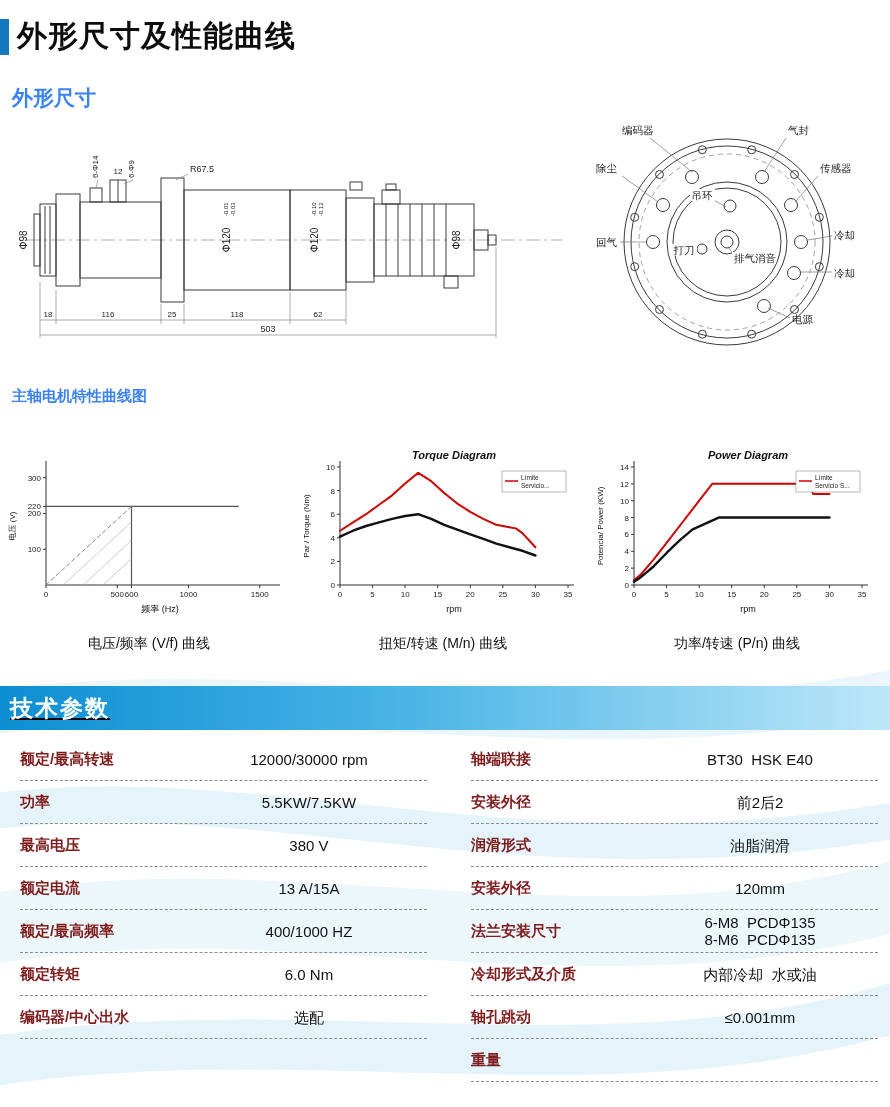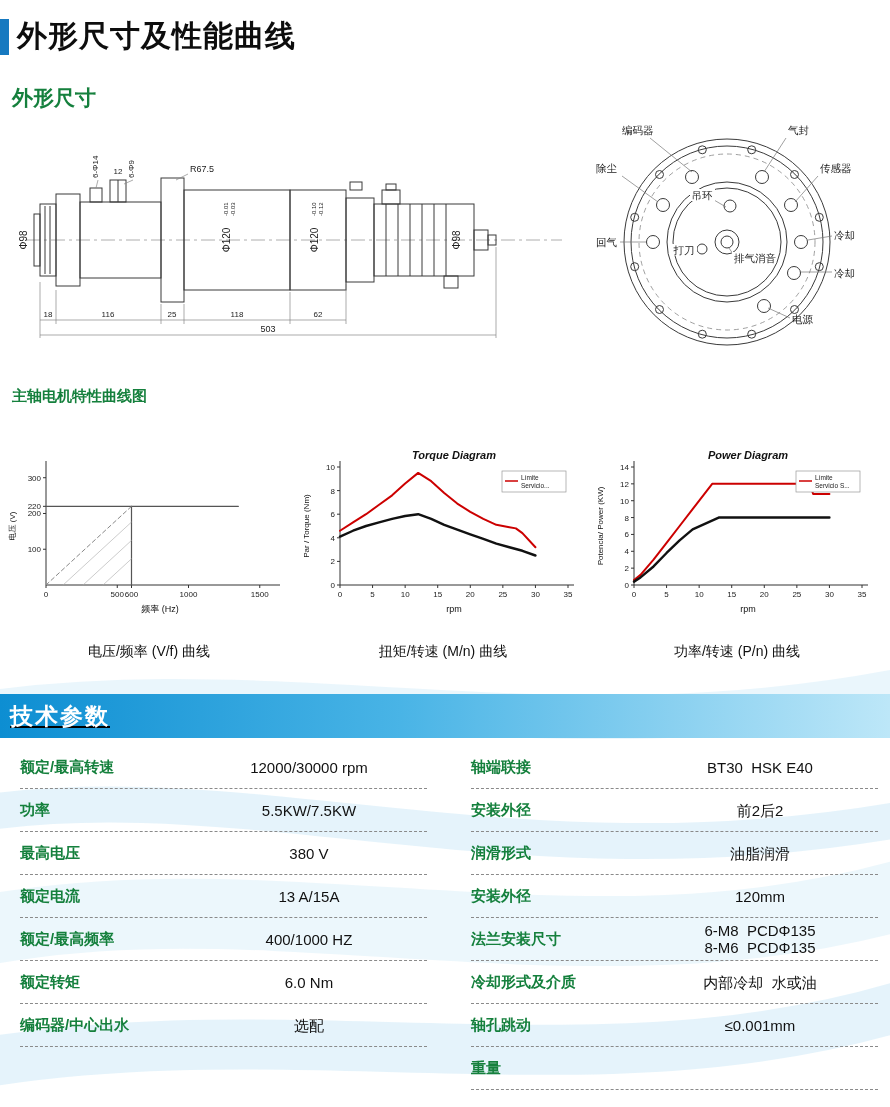--- a/index.html
+++ b/index.html
@@ -5,51 +5,51 @@
   * { margin:0; padding:0; box-sizing:border-box; }
   body { font-family:"Liberation Sans", sans-serif; background:#ffffff; }
   .page { position:relative; width:890px; height:1107px; background:#fff; overflow:hidden; }
   .bg-waves { position:absolute; left:0; top:640px; z-index:0; }
   .content { position:relative; z-index:1; padding-top:16px; }
 
   .main-title { display:flex; align-items:center; }
   .accent-bar { width:9px; height:36px; background:#1679c0; margin-right:8px; }
   .main-title h1 { font-size:30px; font-weight:bold; color:#0d0d0d; letter-spacing:1px;text-align:right; }
 
-  .sec-heading { font-size:21px; font-weight:bold; color:#15803d; margin:28px 0 0 12px; line-height:25px; }
+  .sec-heading { font-size:21px; font-weight:bold; color:#3b82f6; margin:28px 0 0 12px; line-height:25px; }
   .sec-heading.curves { font-size:15px; margin-top:24px; line-height:23px; }
 
   .drawing-row { display:flex; gap:18px; margin-top:10px; padding:0 14px; align-items:flex-start; }
 
   svg text { font-family:"Liberation Sans", sans-serif; }
   .tech { stroke:#3a3a3a; stroke-width:1; fill:none; }
   .cl { stroke:#999; stroke-width:0.8; stroke-dasharray:14 4 3 4; }
   .dim { stroke:#888; stroke-width:0.7; fill:none; }
   .bc { stroke:#888; stroke-width:0.8; stroke-dasharray:5 4; fill:none; }
   .ld { stroke:#777; stroke-width:0.7; fill:none; }
   .dt6 { font-size:6px; fill:#222; }
   .dt8 { font-size:8px; fill:#222; }
   .dt9 { font-size:9px; fill:#222; }
   .dt10 { font-size:10px; fill:#222; }
   .lbl { font-size:10.5px; fill:#1a1a1a; }
   .wbg { fill:#ffffff; }
 
   .charts-row { display:flex; gap:8px; margin-top:40px; padding:0 6px; }
   .chart-block { width:286px; }
-  .chart-caption { text-align:center; font-size:14px; color:#111; margin-top:24px; line-height:17px; }
+  .chart-caption { text-align:center; font-size:14px; color:#111; margin-top:16px; line-height:17px; }
 
   .params-band { margin-top:34px; height:44px;
     background:linear-gradient(90deg,#0d8ed2 0%, #49b4e6 45%, #bde7f8 100%);
     display:flex; align-items:center;text-decoration:underline; }
   .params-band span { color:#fff; font-size:23px; font-weight:bold; padding-left:10px; letter-spacing:2px; }
 
   .params-grid { display:flex; gap:44px; margin-top:8px; padding:0 12px 0 20px; }
   .params-col { flex:1; }
   .param-row { display:flex; align-items:center; height:43px; border-bottom:1px dashed #8a8a8a; }
-  .param-label { width:42%; font-size:15px; font-weight:bold; color:#15803d; }
+  .param-label { width:42%; font-size:15px; font-weight:bold; color:#7f1d1d; }
   .param-value { flex:1; text-align:center; font-size:15px; color:#111; white-space:pre-wrap; line-height:17px; }
 </style>
 </head>
 <body>
 
 <div class="page">
 
   <svg class="bg-waves" width="890" height="467" viewBox="0 0 890 467">
     <path d="M-60,80 C280,20 560,130 950,40" stroke="#d9effa" stroke-width="44" fill="none" opacity="0.55"></path>
     <path d="M-60,180 C240,120 520,260 950,170" stroke="#cfeaf8" stroke-width="36" fill="none" opacity="0.55"></path>

